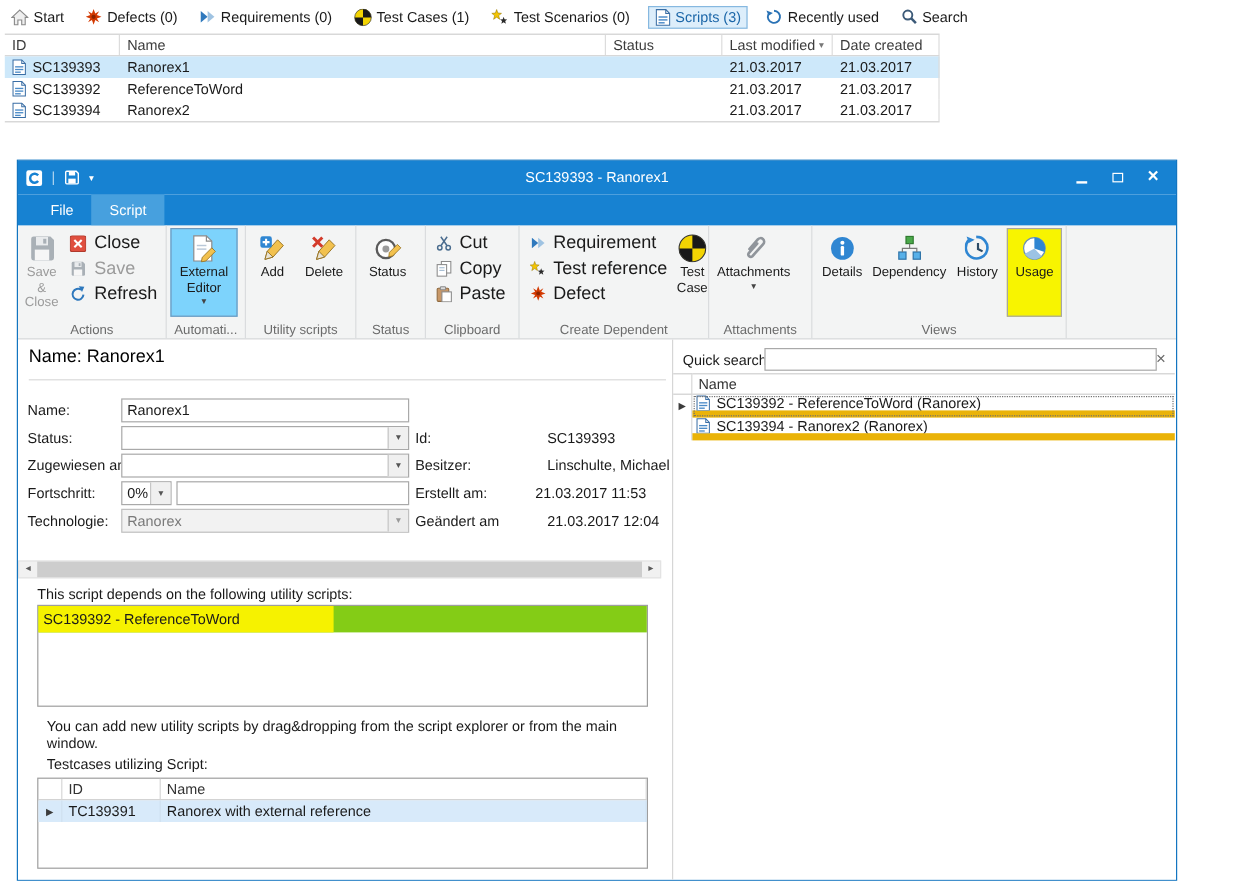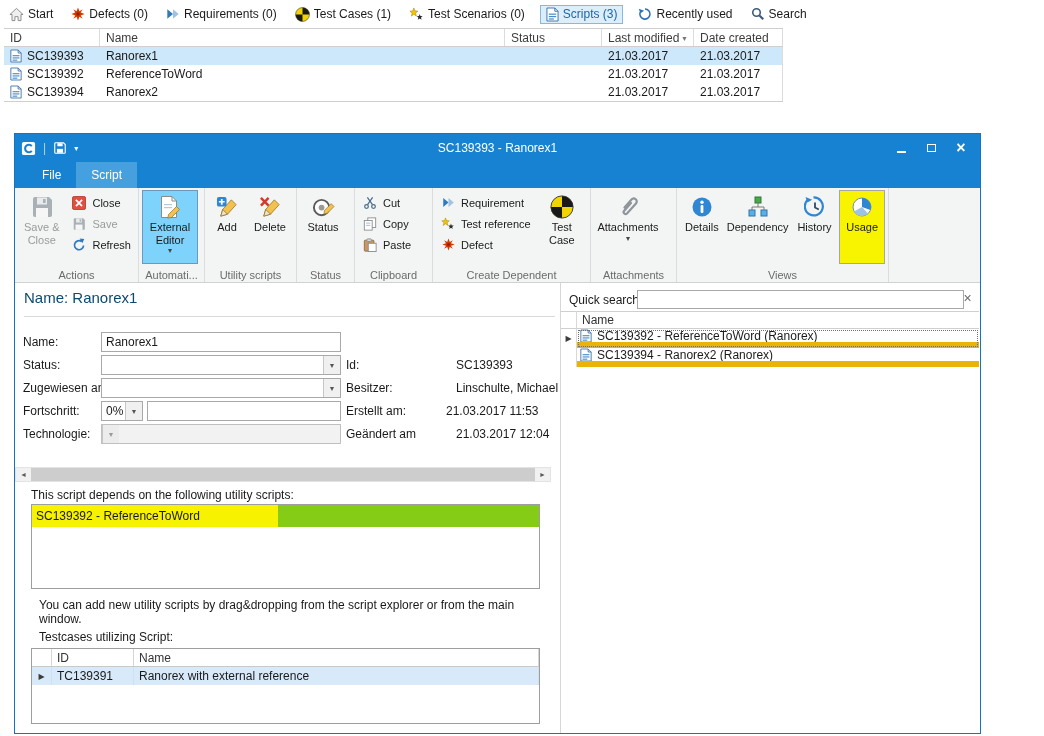--- a/index.html
+++ b/index.html
@@ -44,30 +44,30 @@
 .ribbon{position:relative;height:95px;background:#f3f4f4;border-bottom:1px solid #cfd1d2;display:flex;}
 .rgroup{position:relative;border-right:1px solid #dadcde;height:100%;padding:2px 3px 14px;display:flex;align-items:flex-start;gap:2px;}
 .rglabel{position:absolute;bottom:1px;left:0;right:0;text-align:center;font-size:11px;color:#6b6b6b;white-space:nowrap;overflow:hidden;}
 .bigbtn{display:flex;flex-direction:column;align-items:center;gap:1px;padding:3px 1px 1px;height:74px;text-align:center;font-size:11px;line-height:1.15;color:#1a1a1a;border:1px solid transparent;}
 .bigbtn.disabled{color:#9b9b9b;}
 .bigbtn.pressed{border:1px solid #6d98bd;background:#7dd3fc;}
 .bigbtn.usage{background:#f8f400;border:1px solid #a6a6a6;}
 .bicon{height:26px;display:flex;align-items:center;justify-content:center;}
 .bcaret{font-size:8px;color:#444;line-height:1;}
 .vstack{display:flex;flex-direction:column;gap:2px;padding-top:3px;}
-.smallbtn{display:flex;align-items:center;gap:5px;height:19px;padding:0 4px;font-size:11px;color:#1a1a1a;white-space:nowrap;}
+.smallbtn{display:flex;align-items:center;gap:5px;height:19px;padding:0 4px;font-size:15px;color:#1a1a1a;white-space:nowrap;}
 .smallbtn.disabled{color:#9b9b9b;}
 .sicon{width:16px;height:16px;display:inline-flex;align-items:center;justify-content:center;flex:none;}
 .rfill{flex:1;}
 
 
 .content{position:absolute;left:0;top:149px;right:0;bottom:0;background:#fff;}
 .lpane{position:absolute;left:0;top:0;width:545px;height:100%;}
 .rpane{position:absolute;left:545px;top:0;right:0;height:100%;border-left:1px solid #d6d6d6;}
-.heading{position:absolute;left:9px;top:6px;font-size:15px;color:#0c4a6e;}
+.heading{position:absolute;left:9px;top:6px;font-size:15px;color:#000000;}
 .hrule{position:absolute;left:9px;top:33px;width:531px;border-top:1px solid #dadada;}
 .flabel{position:absolute;font-size:12px;line-height:20px;color:#1a1a1a;white-space:nowrap;}
 .input{position:absolute;height:20px;border:1px solid #a9a9a9;background:#fff;font:12px "Liberation Sans",sans-serif;padding:0 4px;color:#1a1a1a;}
 .combo{position:absolute;height:20px;border:1px solid #a9a9a9;background:#fff;display:flex;}
 .combo .cval{flex:1;padding:2px 4px;font-size:12px;white-space:nowrap;overflow:hidden;}
 .combo .carrow{width:17px;background:#f0f0f0;border-left:1px solid #c6c6c6;display:flex;align-items:center;justify-content:center;font-size:7px;color:#555;flex:none;}
 .combo.disabled{background:#f2f2f2;border-color:#c0c0c0;}
 .combo.disabled .cval{color:#7a7a7a;}
 .combo.disabled .carrow{background:#ececec;color:#999;}
 .rovalue{position:absolute;font-size:12px;line-height:20px;color:#1a1a1a;white-space:nowrap;}
@@ -623,20 +623,21 @@
 
         <div class="flabel" style="left:8px;top:118px">Fortschritt:</div>
         <div class="combo" style="left:86px;top:118px;width:42px">
           <span class="cval">0%</span>
             <span class="carrow">▼</span>
         </div>
         <input class="input" style="left: 132px; top: 118px; width: 194px;" value="">
 
         <div class="flabel" style="left:8px;top:141px">Technologie:</div>
         <div class="combo disabled" style="left:86px;top:141px;width:240px">
+          <span class="cval">Ranorex</span>
             <span class="carrow">▼</span>
         </div>
 
         <div class="flabel" style="left:331px;top:72px">Id:</div>
         <div class="rovalue" style="left:441px;top:72px">SC139393</div>
         <div class="flabel" style="left:331px;top:95px">Besitzer:</div>
         <div class="rovalue" style="left:441px;top:95px">Linschulte, Michael</div>
         <div class="flabel" style="left:331px;top:118px">Erstellt am:</div>
         <div class="rovalue" style="left:431px;top:118px">21.03.2017 11:53</div>
         <div class="flabel" style="left:331px;top:141px">Geändert am</div>

